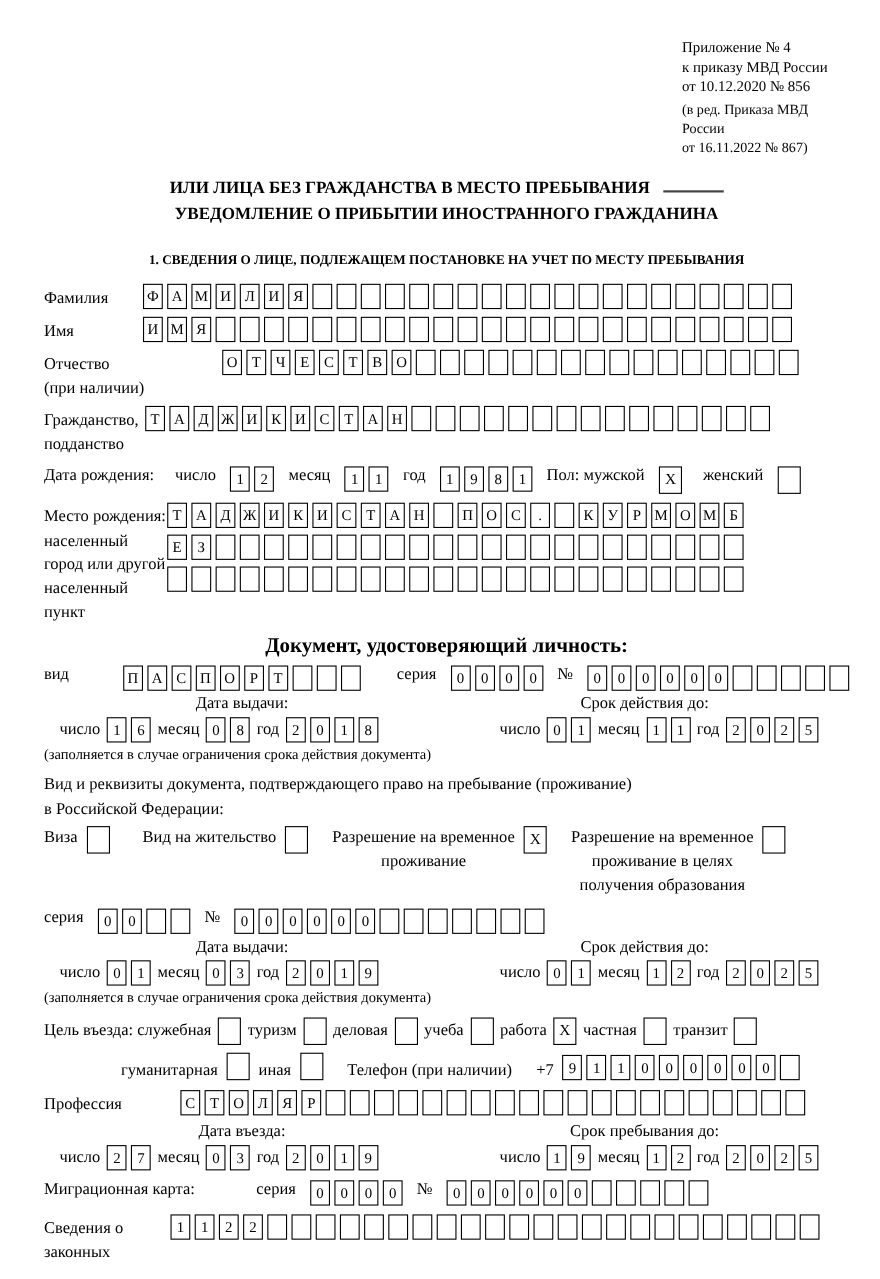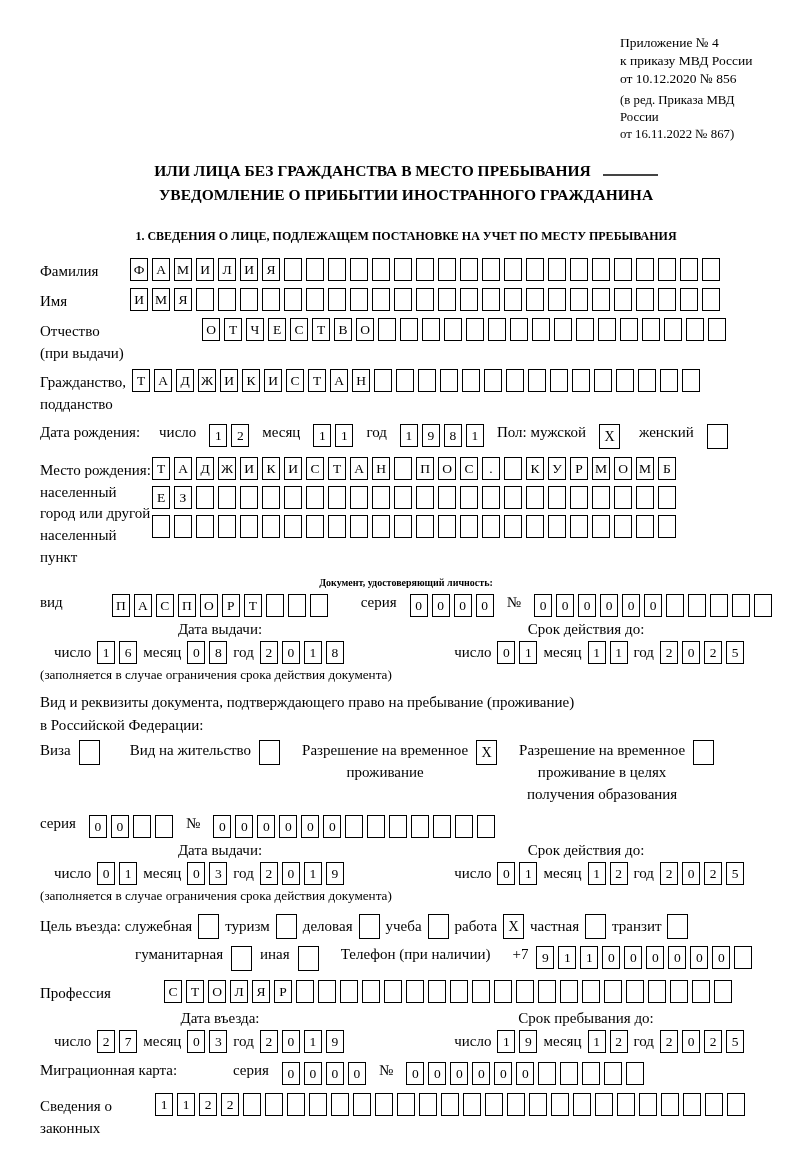--- a/index.html
+++ b/index.html
@@ -23,39 +23,39 @@
   .cells { display:flex; gap:4px; flex-wrap:nowrap; }
   .cells-stack { display:flex; flex-direction:column; gap:6px; }
   .cell { flex:none; width:16px; height:21px; border:1.8px solid #000; text-align:center;
           font-size:13.5px; line-height:21px; background:#fff; }
   .cbx  { flex:none; width:19px; height:23px; border:1.8px solid #000; text-align:center;
           font-size:14px; line-height:23px; background:#fff; }
 
   .inline { display:flex; align-items:flex-start; gap:13px; }
   .gap14 { margin-left:14px; } .gap20 { margin-left:20px; } .gap6 { margin-left:6px; }
 
-  .doc-heading { text-align:center; font-weight:bold; font-size:10px; margin:8px 0 6px 0; }
+  .doc-heading { text-align:center; font-weight:bold; font-size:19px; margin:8px 0 6px 0; }
 
   .dhead { display:flex; margin-top:4px; }
   .dhead .l { width:360px; text-align:center; }
   .dhead .r { flex:1; text-align:center; }
   .drow { display:flex; align-items:center; margin-top:3px; }
   .dgroup { display:flex; align-items:center; gap:6px; }
   .dleft { margin-left:14px; }
   .dright { margin-left:auto; margin-right:28px; }
   .note { padding-right:40px; font-size:13.2px; margin-top:3px; }
 
   .para { margin-top:8px; line-height:1.5; }
 
   .permits { display:flex; align-items:flex-start; margin-top:6px; gap:16px; }
   .permit-opt { display:flex; align-items:flex-start; gap:8px; }
   .opt-text { text-align:center; line-height:1.45; }
 
   .purpose { display:flex; align-items:center; gap:6px; margin-top:10px; flex-wrap:nowrap; }
-  .purpose2 { display:flex; align-items:flex-start; gap:8px; margin-top:7px; margin-left:95px; }
+  .purpose2 { display:flex; align-items:flex-end; gap:8px; margin-top:7px; margin-left:70px; }
 </style>
 </head>
 <body>
 
 <div class="page">
 
   <div class="annex">
     <div>Приложение № 4</div>
     <div>к приказу МВД России</div>
     <div>от 10.12.2020 № 856</div>
@@ -138,21 +138,21 @@
         <span class="cell"></span>
         <span class="cell"></span>
         <span class="cell"></span>
         <span class="cell"></span>
       </span>
   </div>
 
   <div class="frow">
     <span class="flabel w162">
       <span>Отчество</span><br>
-      <span>(при выдачи)</span>
+      <span>(при наличии)</span>
     </span>
     <span class="cells">
         <span class="cell">О</span>
         <span class="cell">Т</span>
         <span class="cell">Ч</span>
         <span class="cell">Е</span>
         <span class="cell">С</span>
         <span class="cell">Т</span>
         <span class="cell">В</span>
         <span class="cell">О</span>

